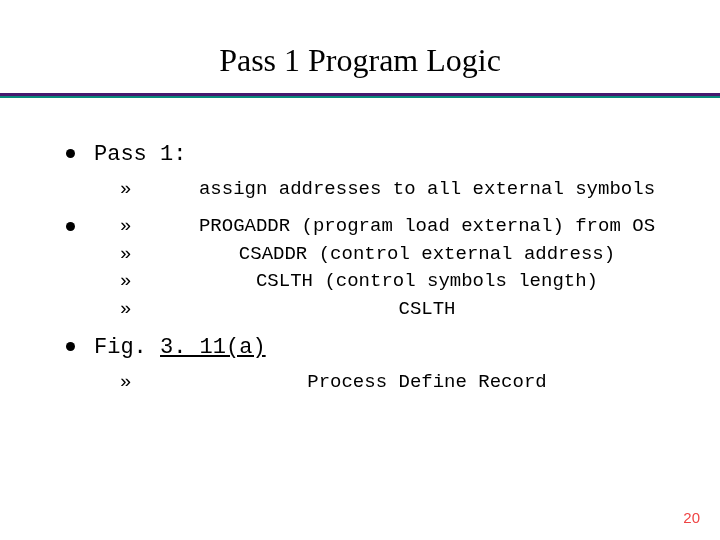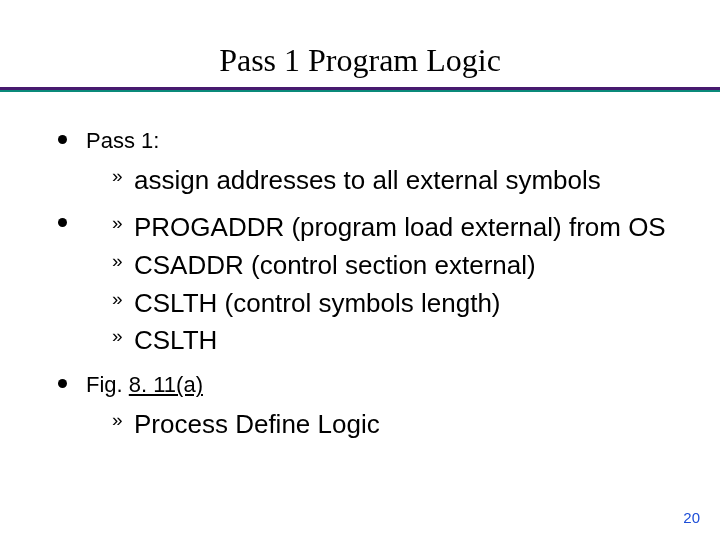--- a/index.html
+++ b/index.html
@@ -17,21 +17,21 @@
     width: 720px;
     height: 540px;
     position: relative;
     box-sizing: border-box;
   }
   .title {
     font-family: "Times New Roman", Times, serif;
     font-size: 32px;
     text-align: center;
     padding-top: 42px;
-    padding-bottom: 8px;
+    padding-bottom: 14px;
     color: #000000;
   }
   .rule {
     height: 5px;
     width: 100%;
     position: relative;
   }
   .rule .bar-top {
     position: absolute;
     left: 0; right: 0; top: 0;
@@ -42,22 +42,23 @@
     position: absolute;
     left: 0; right: 0; top: 3px;
     height: 2px;
     background: #0a8a7a;
   }
   .content {
     padding: 34px 0 0 58px;
   }
   ul.level1 {
     list-style: none;
-    margin: 0;
+    margin: 8px;
     padding: 0;
+    font-family: Liberation Mono, monospace;
   }
   ul.level1 > li {
     position: relative;
     padding-left: 28px;
     margin-bottom: 8px;
     font-size: 22px;
     line-height: 1.35;
   }
   ul.level1 > li::before {
     content: "";
@@ -70,39 +71,40 @@
     border-radius: 50%;
   }
   ul.level2 {
     list-style: none;
     margin: 6px 0 10px 0;
     padding: 0 0 0 26px;
   }
   ul.level2 > li {
     position: relative;
     padding-left: 22px;
-    font-size: 26px;
+    font-size: 19px;
     line-height: 1.45;
+    text-align: center;
   }
   ul.level2 > li::before {
     content: "»";
     position: absolute;
     left: 0;
     top: 0;
     color: #000000;
     font-size: 19px;
   }
   .fig-link {
     text-decoration: underline;
   }
   .page-number {
     position: absolute;
     right: 20px;
     bottom: 14px;
-    color: #1d4ed8;
+    color: #ef4444;
     font-size: 15px;
   }
 </style>
 </head>
 <body>
 
 <div class="slide">
 
   <div class="title">Pass 1 Program Logic</div>
 
@@ -117,30 +119,30 @@
       <li>
         <span>Pass 1:</span>
         <ul class="level2">
           <li>assign addresses to all external symbols</li>
         </ul>
       </li>
 
       <li>
         <ul class="level2">
           <li>PROGADDR (program load external) from OS</li>
-          <li>CSADDR (control section external)</li>
+          <li>CSADDR (control external address)</li>
           <li>CSLTH (control symbols length)</li>
           <li>CSLTH</li>
         </ul>
       </li>
 
       <li>
-        <span>Fig. </span><span class="fig-link">8. 11(a)</span>
+        <span>Fig. </span><span class="fig-link">3. 11(a)</span>
         <ul class="level2">
-          <li>Process Define Logic</li>
+          <li>Process Define Record</li>
         </ul>
       </li>
 
     </ul>
   </div>
 
   <div class="page-number">20</div>
 
 </div>
 

